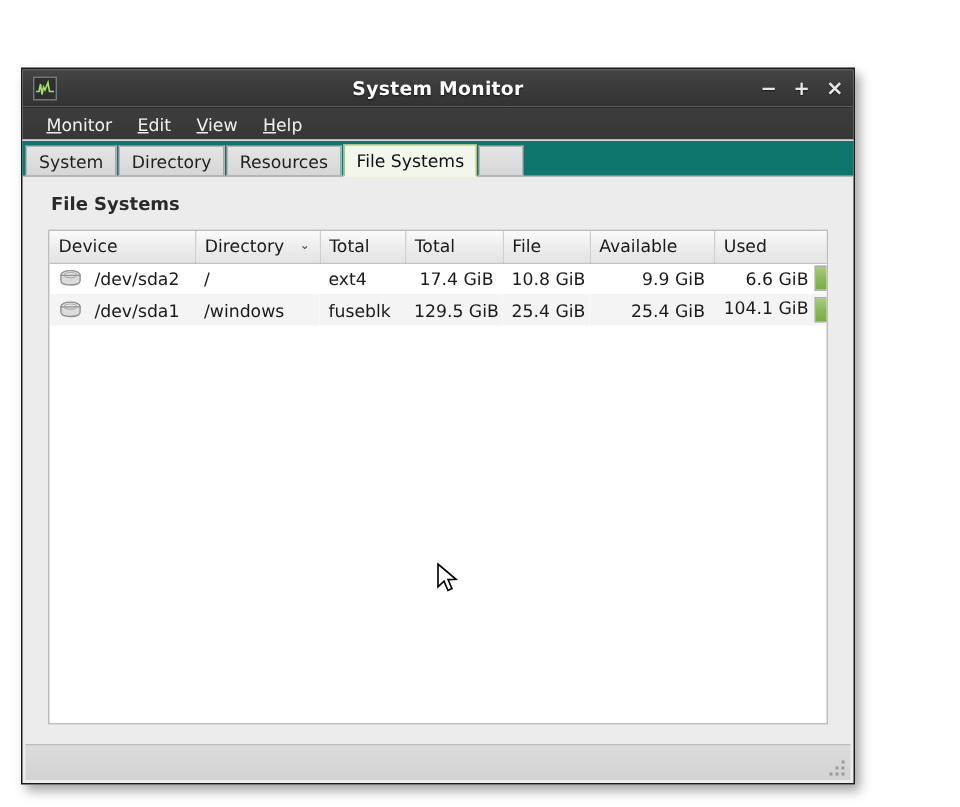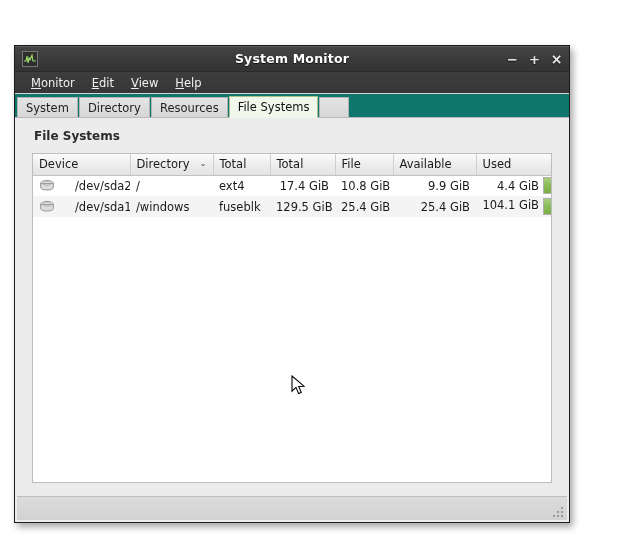--- a/index.html
+++ b/index.html
@@ -233,21 +233,21 @@
     box-sizing: border-box;
     white-space: nowrap;
     overflow: hidden;
     vertical-align: middle;
   }
   tr.row-even td { background: #ffffff; }
   tr.row-odd  td { background: #f4f4f4; }
 
   td.num { text-align: right; }
   td.device-cell { padding-left: 4px; }
-  .device-wrap { display: flex; align-items: center; gap: 20px; }
+  .device-wrap { display: flex; align-items: center; gap: 8px; }
 
   .disk-icon { flex: none; width: 16px; height: 13px; display: block; }
 
   
   td.used-cell { padding: 0 2px; }
   .pbar {
     position: relative;
     height: 17px;
     background: linear-gradient(to bottom, #d9d9d9 0%, #cfcfcf 100%);
     border: 1px solid #b0b0b0;
@@ -409,21 +409,21 @@
                     <span>/dev/sda2</span>
                   </div>
                 </td>
                 <td>/</td>
                 <td>ext4</td>
                 <td class="num">17.4 GiB</td>
                 <td class="num">10.8 GiB</td>
                 <td class="num">9.9 GiB</td>
                 <td class="used-cell">
                   <div style="display:flex;align-items:center;gap:4px;">
-                    <span class="num" style="flex:none;width:57px;text-align:right;">4.4 GiB</span>
+                    <span class="num" style="flex:none;width:57px;text-align:right;">6.6 GiB</span>
                     <div class="pbar" style="flex:1 1 auto;">
                       <div class="pbar-fill" style="width: 40%;"></div>
                       <div class="pbar-text">40 %</div>
                     </div>
                   </div>
                 </td>
               </tr>
 
               <tr class="row-odd">
                 <td class="device-cell">

